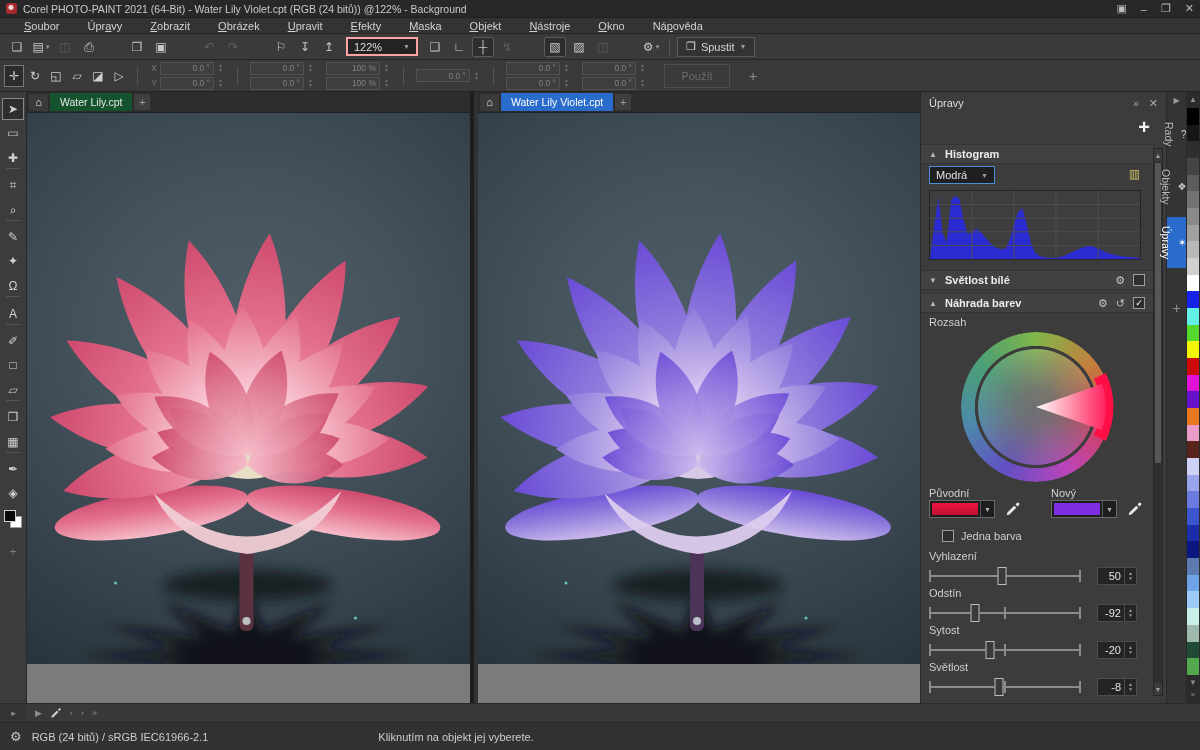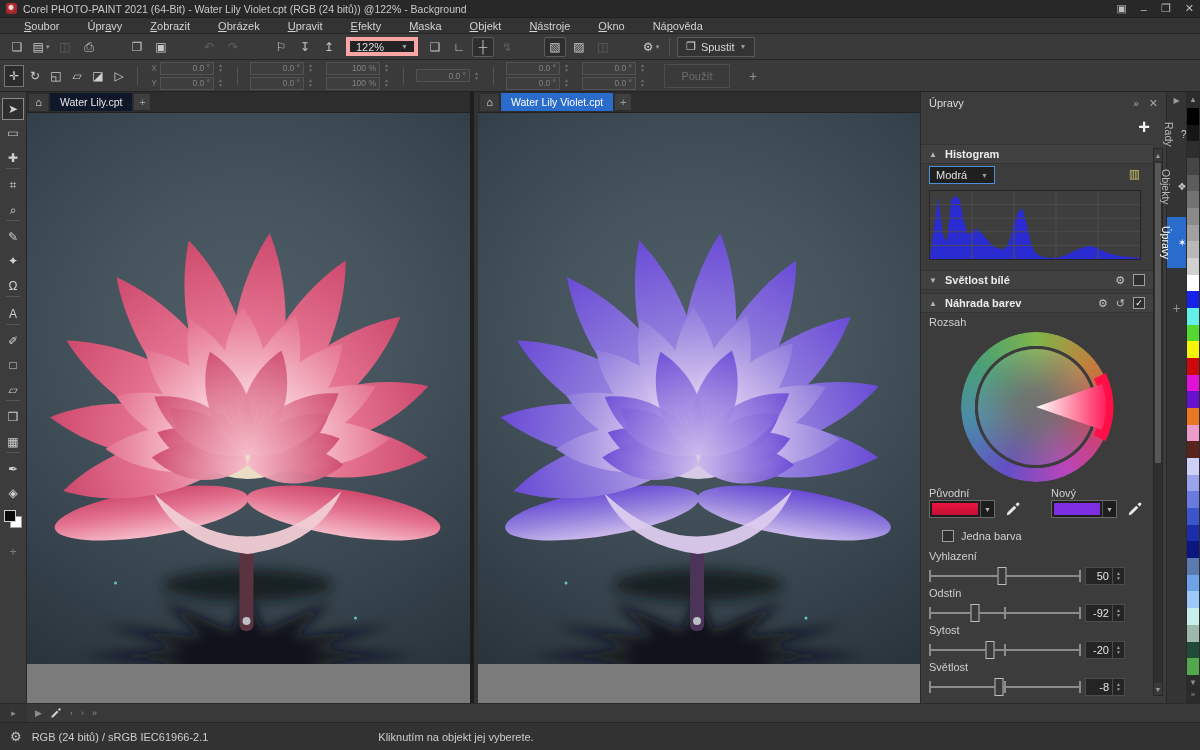--- a/index.html
+++ b/index.html
@@ -19,21 +19,21 @@
   .menubar .mi{padding:0 14px;color:#d2d2d2;font-size:11px;height:16px;line-height:16px}
   .menubar u{text-decoration:underline}
 
   
   .stdbar{position:absolute;left:0;top:34px;width:1200px;height:26px;background:#3a3a3a;border-bottom:1px solid #262626;display:flex;align-items:center;padding:0 6px;gap:2px}
   .tbi{display:inline-flex;align-items:center;justify-content:center;min-width:22px;height:20px;font-size:12px;color:#c8c8c8;border:1px solid transparent;border-radius:2px}
   .tbi.pressed{background:#2e2e2e;border-color:#5c5c5c}
   .tbi.disabled{color:#5f5f5f}
   .tbi.caret::after{content:"▾";font-size:7px;margin-left:2px;color:#9a9a9a}
   .vsep{width:1px;height:18px;background:#535353;margin:0 5px;flex:0 0 auto}
-  .zoomsel{width:72px;height:19px;background:#232323;border:4px solid #fca5a5;color:#ddd;display:flex;align-items:center;padding:0 6px;margin:0 4px}
+  .zoomsel{width:72px;height:19px;background:#232323;border:2px solid #fca5a5;color:#ddd;display:flex;align-items:center;padding:0 6px;margin:0 4px}
   .zoomsel .zcaret{margin-left:auto;font-size:7px;color:#9a9a9a}
   .runbtn{display:flex;align-items:center;gap:5px;height:20px;border:1px solid #5a5a5a;background:#333;padding:0 8px;color:#d6d6d6}
   .runbtn .rcaret{font-size:7px;color:#9a9a9a}
 
   .propbar{position:absolute;left:0;top:60px;width:1200px;height:32px;background:#3a3a3a;border-bottom:1px solid #242424;display:flex;align-items:center;padding:0 4px;gap:3px}
   .ptool{display:inline-flex;align-items:center;justify-content:center;width:20px;height:22px;color:#cfcfcf;font-size:12px;border:1px solid transparent}
   .ptool.active{background:#2c2c2c;border-color:#777}
   .pbgroup{display:flex;flex-direction:column;gap:2px;margin:0 4px}
   .pbrow{display:flex;align-items:center;gap:2px}
   .pblbl{width:8px;color:#7d7d7d;font-size:8.5px;text-align:center}
@@ -51,21 +51,21 @@
   .chips .fg{position:absolute;left:0;top:0;width:12px;height:12px;background:#0a0a0a;border:1px solid #cfcfcf}
   .chips .bg{position:absolute;right:0;bottom:0;width:12px;height:12px;background:#fff;border:1px solid #9c9c9c}
   .toolplus{color:#7c7c7c;font-size:13px;margin-top:8px}
 
   
   .pane{position:absolute;top:92px;height:611px;background:#3a3a3a}
   .pane.left{left:27px;width:447px;border-right:4px solid #1d1d1d}
   .pane.right{left:478px;width:442px}
   .ptabs{height:21px;background:#2d2d2d;display:flex;align-items:center;gap:2px;padding:1px 2px;border-bottom:1px solid #222}
   .homebtn{width:19px;height:17px;background:#3a3a3a;color:#e2e2e2;display:flex;align-items:center;justify-content:center;font-size:11px}
-  .dtab{height:18px;display:flex;align-items:center;padding:0 10px;background:#0f172a;color:#e6e6e6;font-size:10.5px;white-space:nowrap}
+  .dtab{height:18px;display:flex;align-items:center;padding:0 10px;background:#14532d;color:#e6e6e6;font-size:10.5px;white-space:nowrap}
   .dtab.active{background:#2a6ccb;color:#fff}
   .tabplus{width:16px;height:16px;display:flex;align-items:center;justify-content:center;color:#9a9a9a;background:#3f3f3f;font-size:11px}
   .canvas{position:absolute;left:0;top:21px;width:100%;height:551px;overflow:hidden;background:
      radial-gradient(95% 72% at 50% 40%, #4f5d66 0%, #46545d 34%, #394650 64%, #28323a 100%)}
   .canvas svg{position:absolute;left:0;top:0;width:100%;height:100%}
   .panefoot{position:absolute;left:0;top:572px;width:100%;height:39px;background:#7b7b7b}
 
   
   .docker{position:absolute;left:920px;top:92px;width:246px;height:611px;background:#3c3c3c;border-left:1px solid #282828}
   .dhead{position:absolute;left:0;top:0;width:100%;height:22px;display:flex;align-items:center;padding:0 8px;color:#dcdcdc}
@@ -97,21 +97,21 @@
   .clabel{position:absolute;top:395px;color:#cfcfcf}
   .cswatch{position:absolute;top:408px;width:66px;height:18px;border:1px solid #6a6a6a;background:#1d1d1d;display:flex}
   .cfill{flex:1;margin:2px}
   .ccaret{width:14px;border-left:1px solid #555;color:#b5b5b5;font-size:7px;display:flex;align-items:center;justify-content:center}
   .dropper{position:absolute;top:409px;width:16px;height:16px}
   .jedna{position:absolute;left:21px;top:438px;display:flex;align-items:center;gap:7px;color:#cfcfcf}
   
   .sliders{position:absolute;left:8px;top:458px;width:216px}
   .slider{height:37px;position:relative}
   .slabel{color:#cfcfcf;margin-bottom:5px}
-  .srow{display:flex;align-items:center;gap:4px}
+  .srow{display:flex;align-items:center;gap:16px}
   .strack{position:relative;width:152px;height:18px}
   .strack::before{content:"";position:absolute;left:0;right:0;top:8px;height:2px;background:#8b8b8b}
   .strack .tickl,.strack .tickr,.strack .tickc{position:absolute;top:3px;width:2px;height:12px;background:#8b8b8b}
   .tickl{left:0}.tickr{right:0}.tickc{left:50%;margin-left:-1px;height:10px;top:4px;width:1px}
   .shandle{position:absolute;top:0;width:9px;height:18px;background:#3a3a3a;border:1px solid #bdbdbd;transform:translateX(-50%)}
   .sval{width:40px;height:18px;background:#242424;border:1px solid #4c4c4c;display:flex;align-items:center}
   .svnum{flex:1;text-align:right;padding-right:3px;color:#e4e4e4}
   .sspin{width:12px;height:100%;border-left:1px solid #4c4c4c;display:flex;flex-direction:column;align-items:center;justify-content:center;color:#9a9a9a;font-size:5px;line-height:5px}
   
   .pscroll{position:absolute;right:3px;top:56px;width:10px;height:548px;background:#2f2f2f;border:1px solid #272727}

